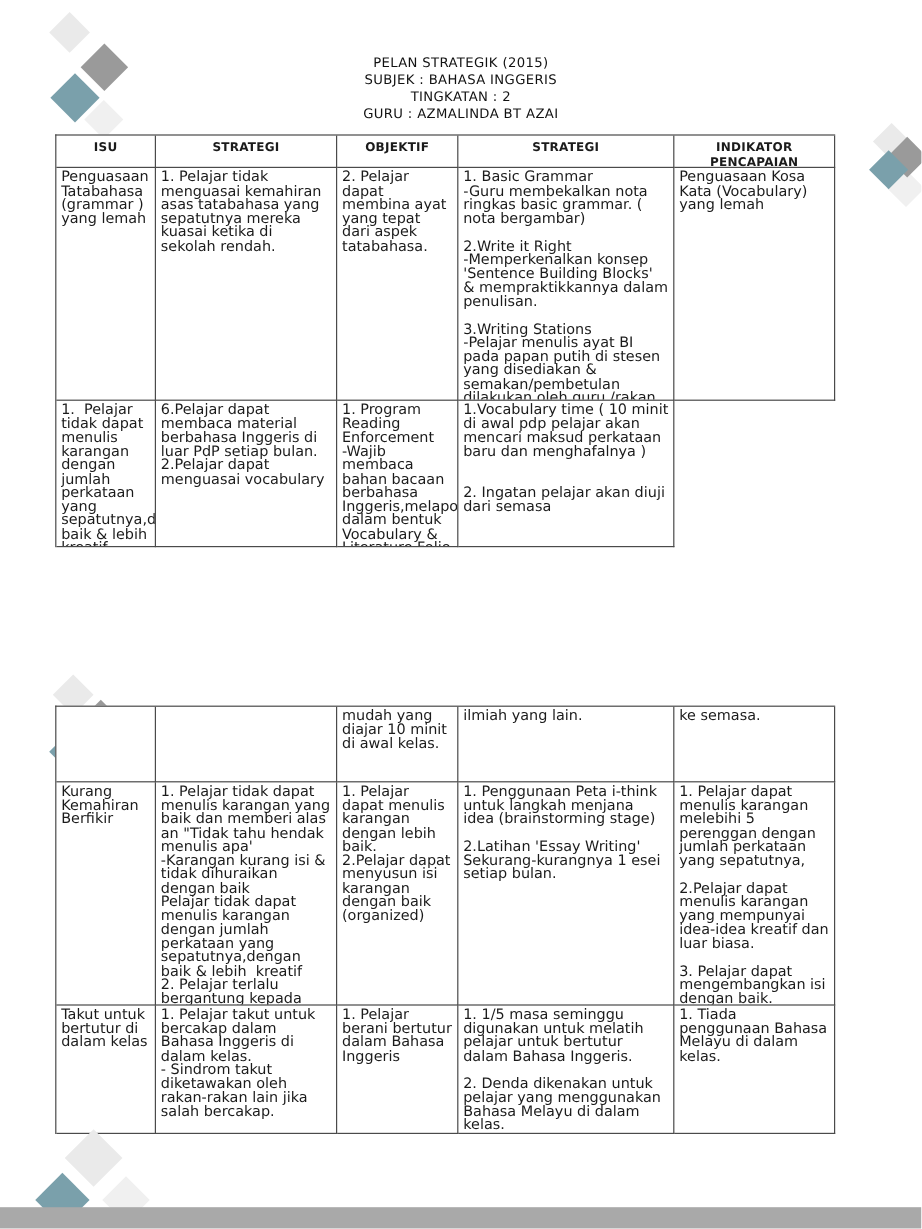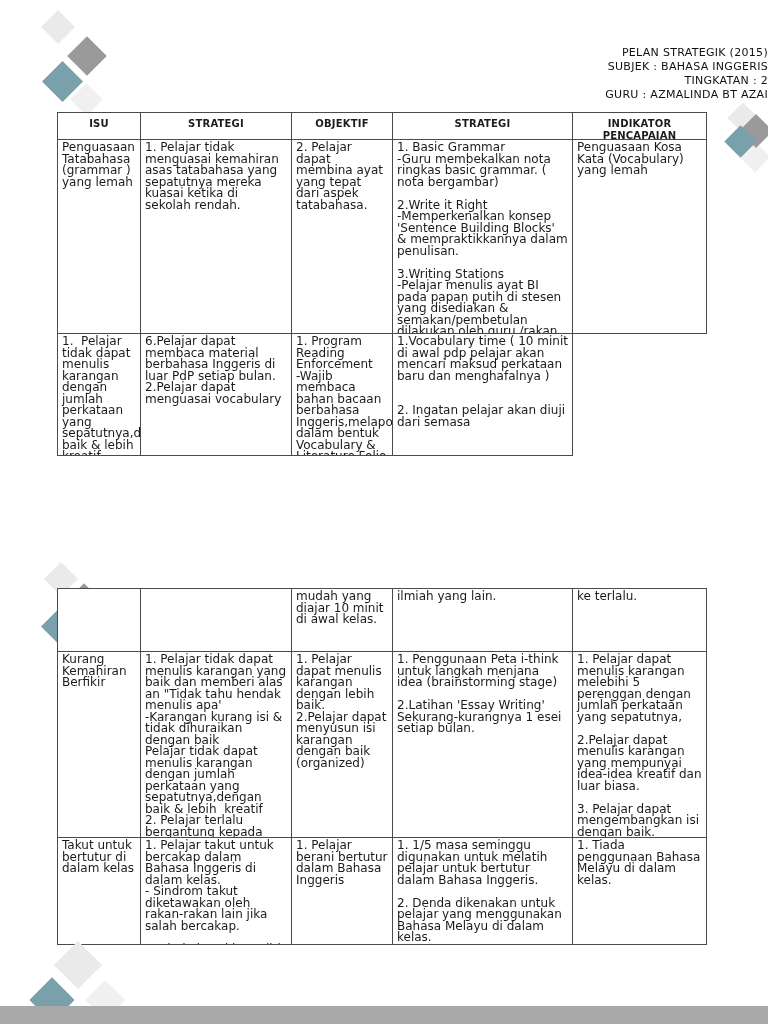--- a/index.html
+++ b/index.html
@@ -11,25 +11,25 @@
   .canvas{
     position:relative;width:768px;height:1024px;background:#ffffff;
     overflow:hidden;font-family:"DejaVu Sans",sans-serif;color:var(--text);
   }
   .diamond{position:absolute;transform:rotate(45deg);}
   .d-light{background:var(--light);}
   .d-light2{background:var(--light2);}
   .d-gray{background:var(--gray);}
   .d-teal{background:var(--teal);}
   .title{
-    position:absolute;top:46px;left:0;right:0;text-align:right;
+    position:absolute;top:46px;left:0;right:0;text-align:center;
     font-size:11px;line-height:14px;letter-spacing:.3px;color:#111;
   }
   .tbl{
-    position:absolute;left:57px;width:650px;display:grid;
+    position:absolute;left:46px;width:650px;display:grid;
     grid-template-columns:83px 151px 101px 180px 134px;
     border-top:1px solid var(--border);border-left:1px solid var(--border);
     background:#fff;
   }
   .t1{top:112px;grid-template-rows:27px 194px 122px;}
   .t2{top:588px;grid-template-rows:63px 186px 107px;}
   .cell{
     border-right:1px solid var(--border);border-bottom:1px solid var(--border);
     padding:2px 4px;overflow:hidden;white-space:pre-wrap;
     font-size:12px;line-height:11.5px;color:var(--text);
@@ -104,21 +104,21 @@
     <div class="diamond d-light2" style="left:74px;top:636px;width:23px;height:23px;"></div>
     <div class="diamond d-gray" style="left:70px;top:589px;width:28px;height:28px;"></div>
     <div class="diamond d-teal" style="left:47px;top:612px;width:29px;height:29px;"></div>
   </div>
 
   <div class="tbl t2">
     <div class="cell"></div>
     <div class="cell"></div>
     <div class="cell">mudah yang diajar 10 minit di awal kelas.</div>
     <div class="cell">ilmiah yang lain.</div>
-    <div class="cell">ke terlalu.</div>
+    <div class="cell">ke semasa.</div>
 
     <div class="cell">Kurang Kemahiran Berfikir</div>
     <div class="cell">1. Pelajar tidak dapat menulis karangan yang baik dan memberi alas an "Tidak tahu hendak menulis apa'
 -Karangan kurang isi &amp; tidak dihuraikan dengan baik
 Pelajar tidak dapat menulis karangan dengan jumlah perkataan yang sepatutnya,dengan  baik &amp; lebih  kreatif
 2. Pelajar terlalu bergantung kepada guru.</div>
     <div class="cell">1. Pelajar dapat menulis karangan dengan lebih baik.
 2.Pelajar dapat menyusun isi karangan dengan baik (organized)</div>
     <div class="cell">1. Penggunaan Peta i-think untuk langkah menjana  idea (brainstorming stage)
 

